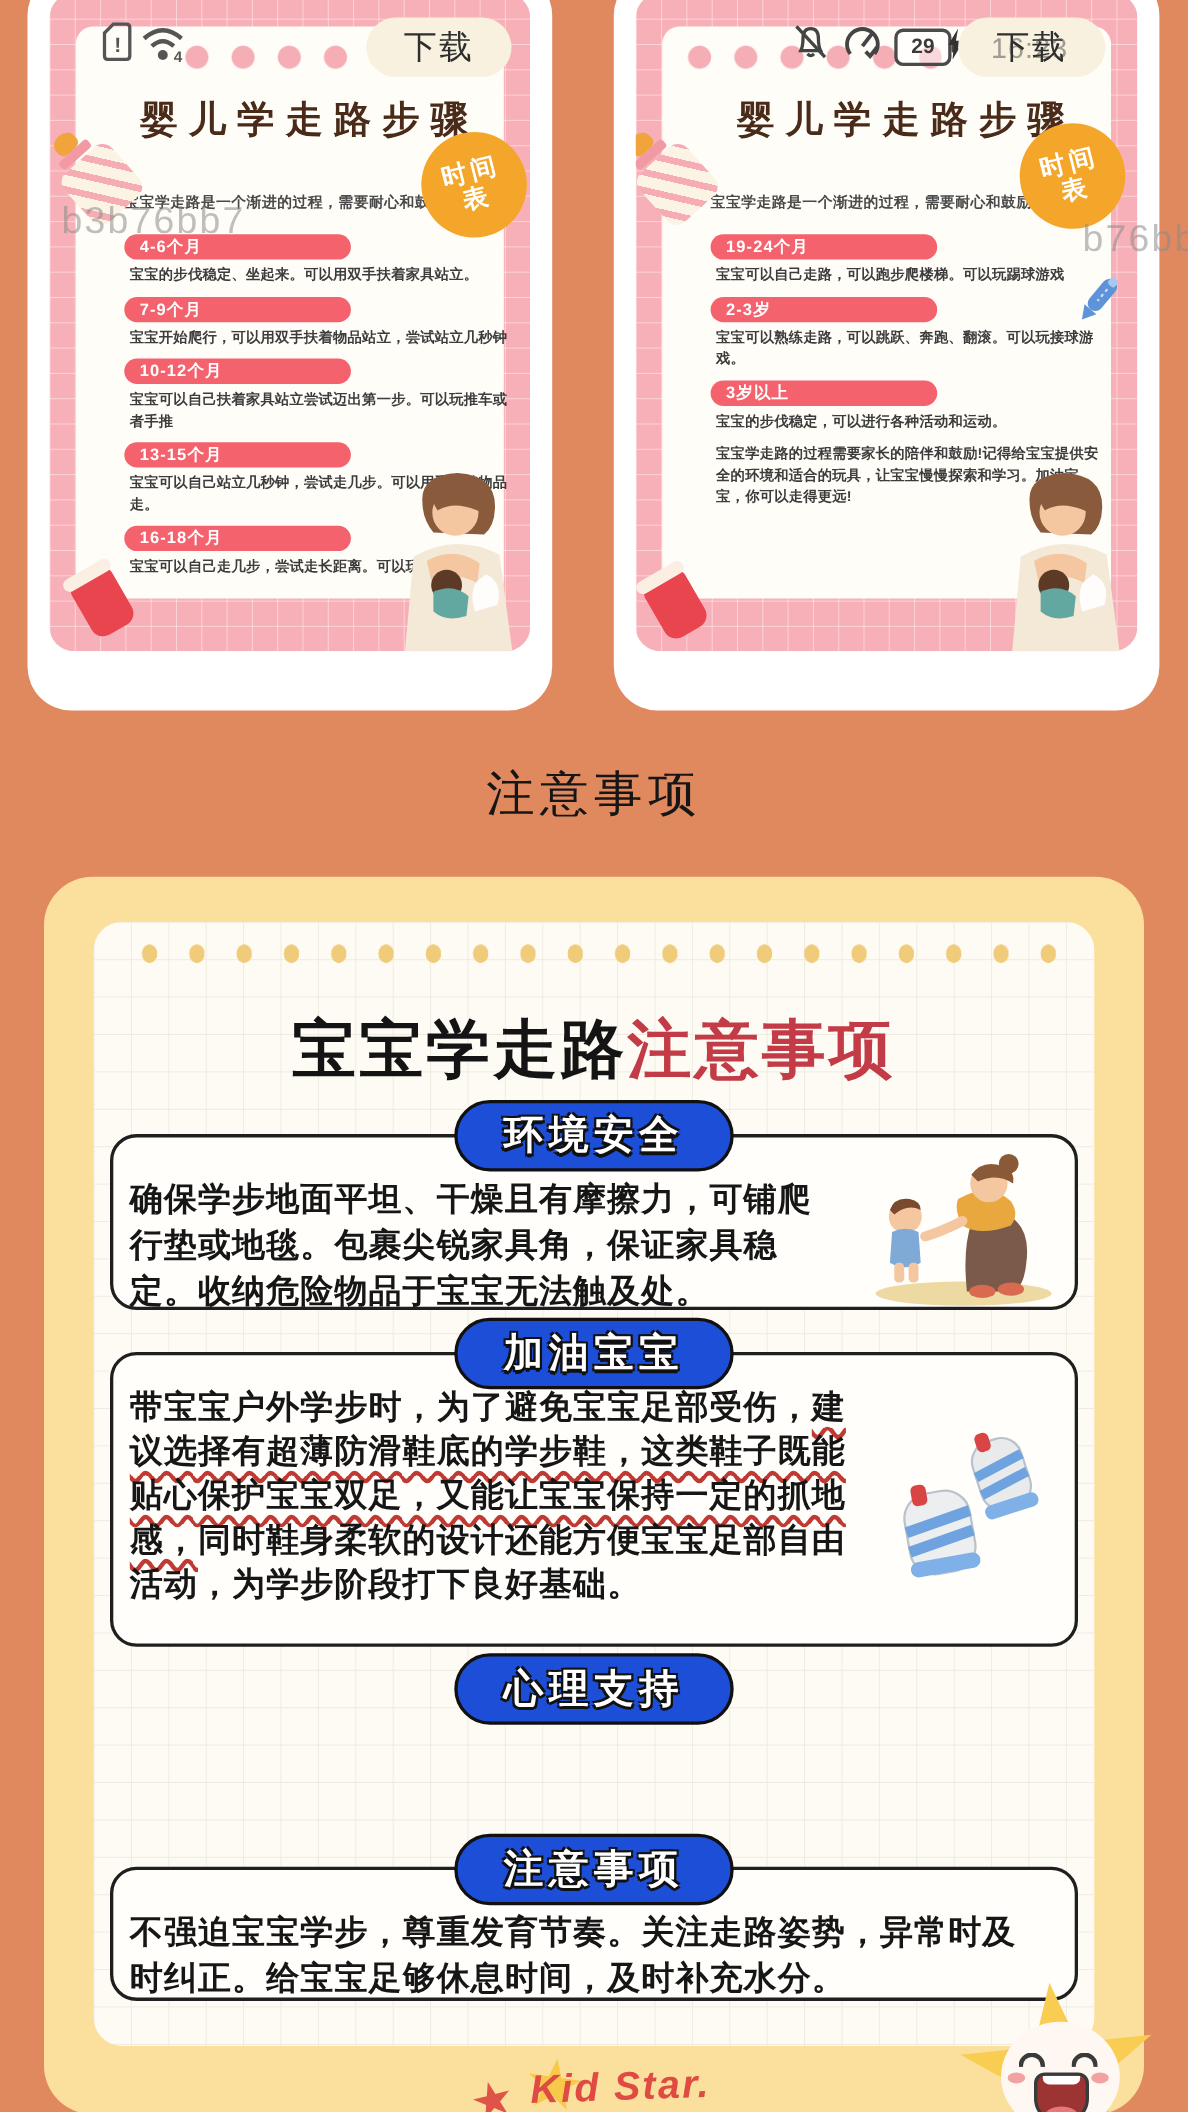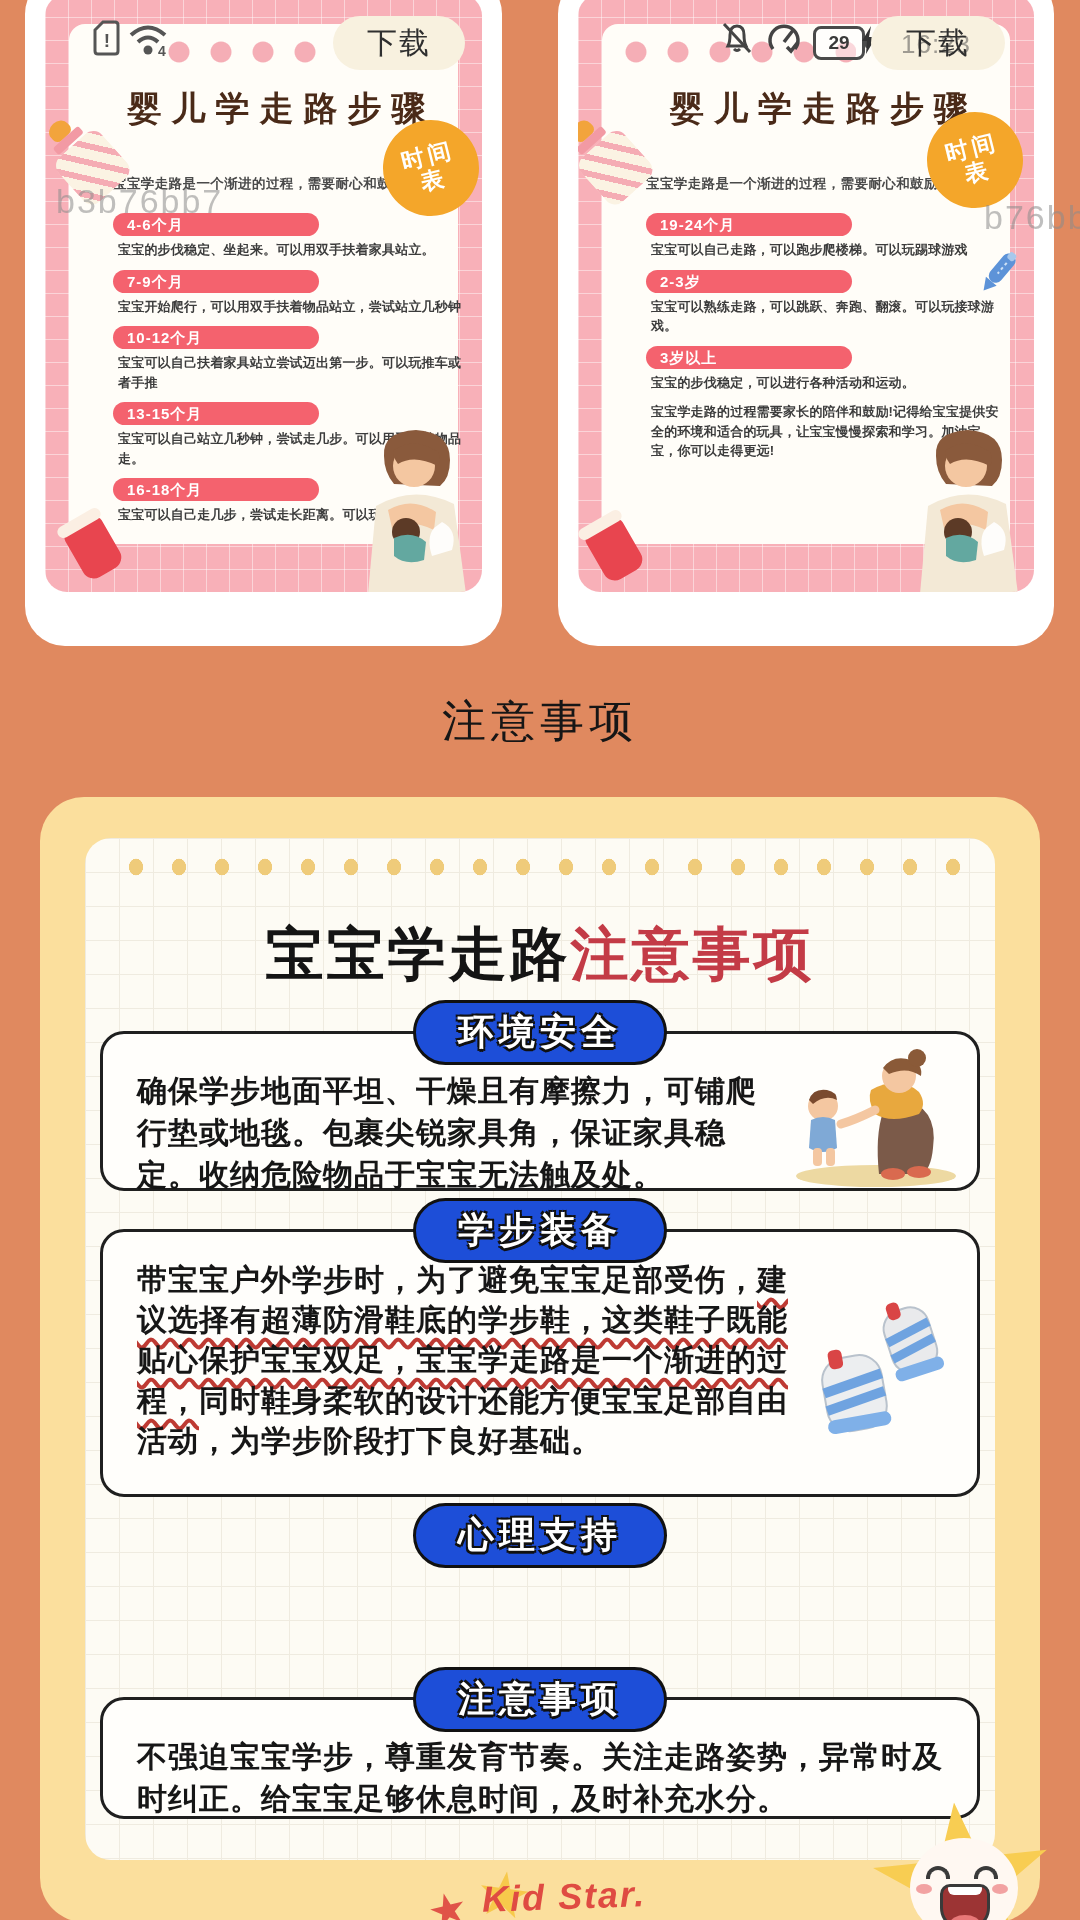--- a/index.html
+++ b/index.html
@@ -99,21 +99,21 @@
   #sec1{top:1031px;height:160px;}
   #sec2{top:1229px;height:268px;}
   #sec3{top:1533px;height:124px;}
   #sec4{top:1697px;height:122px;}
   .sec-pill{position:absolute;left:50%;transform:translateX(-50%);padding:5px 42px;background:#1d4ed8;
             border:3px solid #111;border-radius:36px;font-size:36px;font-weight:900;color:#fff;letter-spacing:5px;
             white-space:nowrap;z-index:4;
             text-shadow:-2px -2px 0 #111,2px -2px 0 #111,-2px 2px 0 #111,2px 2px 0 #111,0 3px 0 #111;}
   #ph1{top:1000px;} #ph2{top:1198px;} #ph3{top:1503px;} #ph4{top:1667px;}
 
-  .sec-body{margin:0;padding:36px 24px 18px 34px;font-size:30px;line-height:1.4;color:#161616;font-weight:600;letter-spacing:1px;}
+  .sec-body{margin:0;padding:36px 24px 18px 15px;font-size:30px;line-height:1.4;color:#161616;font-weight:600;letter-spacing:1px;}
   #sec1 .sec-body{padding-right:212px;}
   #sec2 .sec-body{padding-right:186px;padding-top:28px;line-height:1.34;}
   .wavy{text-decoration:underline;text-decoration-style:wavy;text-decoration-color:#BE3A33;
         text-decoration-thickness:3.5px;text-underline-offset:8px;}
   .sec-illu{position:absolute;}
   #sec1 .sec-illu{right:6px;top:14px;}
   #sec2 .sec-illu{right:4px;top:58px;}
 
   
   .brand{position:absolute;top:1876px;left:50%;transform:translateX(-50%) rotate(-2deg);margin-left:24px;
@@ -319,21 +319,21 @@
         <ellipse cx="148" cy="124" rx="12" ry="6" fill="#d96a4f"></ellipse>
       <circle cx="52" cy="58" r="15" fill="#f4c7a1"></circle>
       <path d="M38 52 Q42 40 56 42 Q66 44 66 52 Q54 46 42 56 Z" fill="#7a4a2e"></path>
       <path d="M40 72 Q52 66 64 72 L66 100 Q52 108 38 100 Z" fill="#7fa9d6"></path>
       <rect x="42" y="100" width="9" height="18" rx="4" fill="#f4c7a1"></rect>
         <rect x="55" y="100" width="9" height="18" rx="4" fill="#f4c7a1"></rect>
     </svg>
   </div>
 
   <div class="sec" id="sec2">
-    <p class="sec-body"><span>带宝宝户外学步时，为了避免宝宝足部受伤，</span><span class="wavy">建议选择有超薄防滑鞋底的学步鞋，这类鞋子既能贴心保护宝宝双足，宝宝学走路是一个渐进的过程，</span><span>同时鞋身柔软的设计还能方便宝宝足部自由活动，为学步阶段打下良好基础。</span></p>
+    <p class="sec-body"><span>带宝宝户外学步时，为了避免宝宝足部受伤，</span><span class="wavy">建议选择有超薄防滑鞋底的学步鞋，这类鞋子既能贴心保护宝宝双足，又能让宝宝保持一定的抓地感，</span><span>同时鞋身柔软的设计还能方便宝宝足部自由活动，为学步阶段打下良好基础。</span></p>
     <svg class="sec-illu" width="176" height="158" viewBox="0 0 176 158">
       <g transform="rotate(-18 114 55)">
         <rect x="92" y="18" width="46" height="64" rx="19" fill="#e9eaec" stroke="#b9c2cc" stroke-width="2"></rect>
         <rect x="101" y="9" width="13" height="17" rx="5" fill="#d94545"></rect>
         <path d="M92 46 L138 38" stroke="#6fa3e0" stroke-width="9"></path>
         <path d="M92 63 L138 55" stroke="#6fa3e0" stroke-width="9"></path>
         <rect x="90" y="74" width="50" height="13" rx="6" fill="#7fb0e8"></rect>
       </g>
       <g transform="rotate(-10 70 105)">
         <rect x="28" y="64" width="60" height="74" rx="23" fill="#eceef0" stroke="#b9c2cc" stroke-width="2"></rect>
@@ -344,21 +344,21 @@
       </g>
     </svg>
   </div>
 
 
   <div class="sec" id="sec4">
     <p class="sec-body">不强迫宝宝学步，尊重发育节奏。关注走路姿势，异常时及时纠正。给宝宝足够休息时间，及时补充水分。</p>
   </div>
 
   <div class="sec-pill" id="ph1">环境安全</div>
-  <div class="sec-pill" id="ph2">学步装备</div>
+  <div class="sec-pill" id="ph2">加油宝宝</div>
   <div class="sec-pill" id="ph3">心理支持</div>
   <div class="sec-pill" id="ph4">注意事项</div>
 
   <span class="star-red">★</span>
   <span class="star-yellow">★</span>
   <div class="brand">Kid Star.</div>
 
   <div class="mascot">
     <div class="m-star"></div>
     <div class="m-face">

